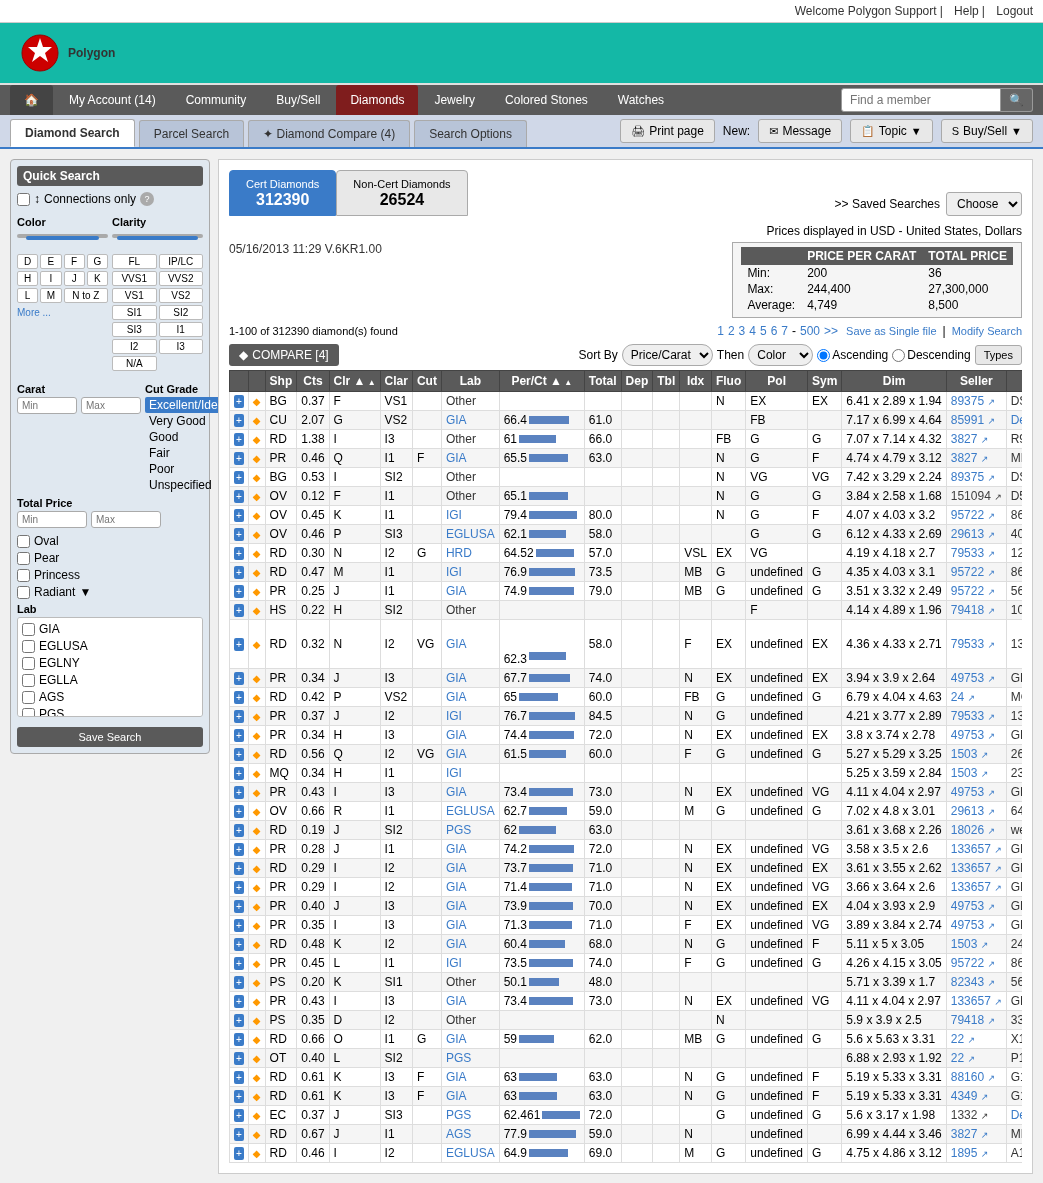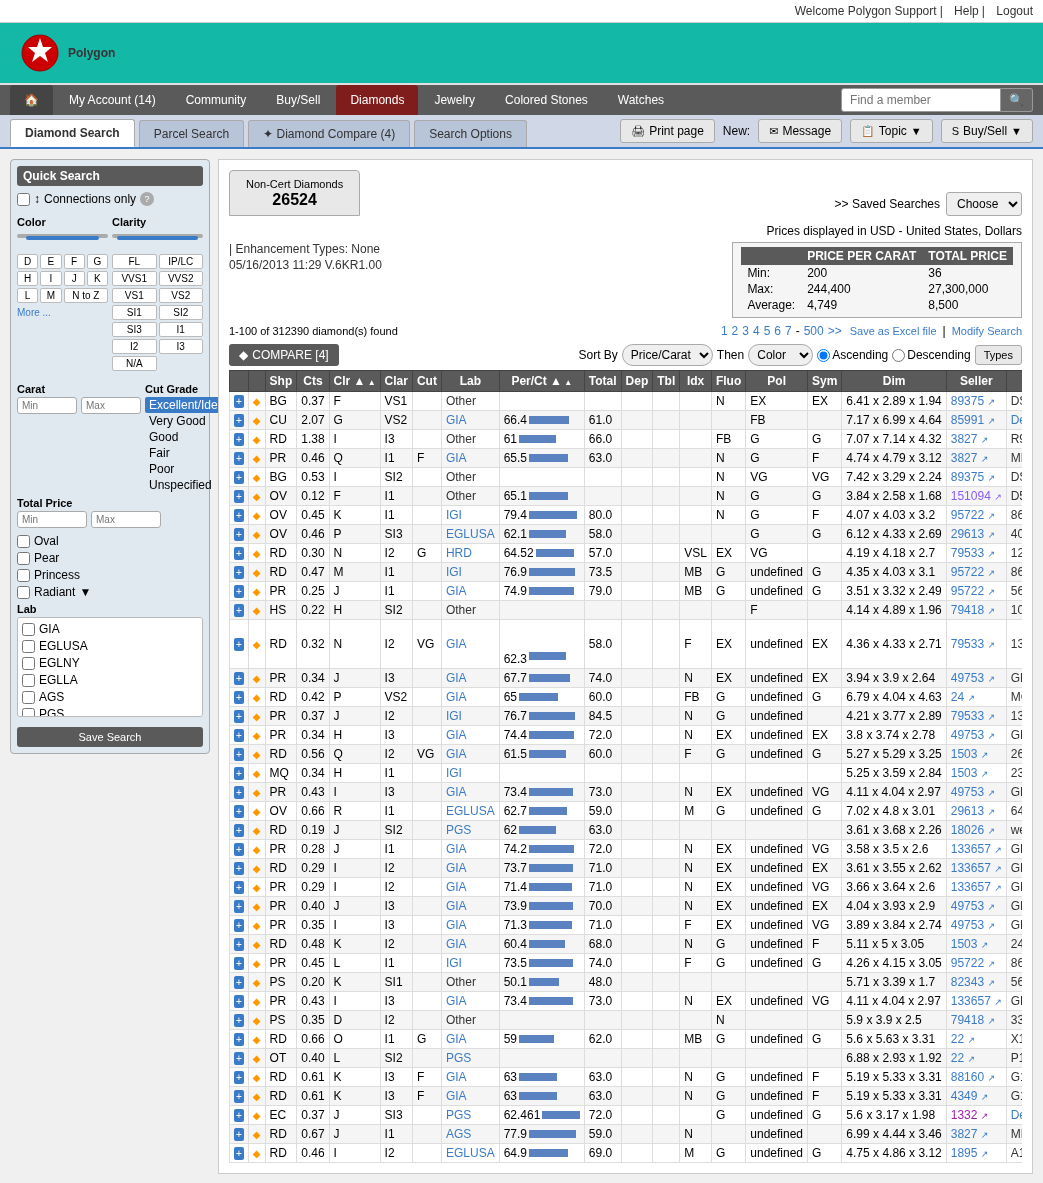--- a/index.html
+++ b/index.html
@@ -287,39 +287,42 @@
 
         </div>
 
         <button class="save-search-btn">Save Search</button>
       </div>
     </div>
 
     <div class="content-area" style="flex:1; min-width:0;">
 
       <div style="display:flex; align-items:flex-end; margin-bottom:8px;">
+        <div class="cert-tab active">
+          <span class="label">Cert Diamonds</span>
+          <span class="count">312390</span>
+        </div>
         <div class="cert-tab">
           <span class="label">Non-Cert Diamonds</span>
           <span class="count">26524</span>
         </div>
         <div class="saved-searches">
           <span>&gt;&gt; Saved Searches</span>
           <select>
             <option>Choose</option>
           </select>
         </div>
       </div>
 
       <div class="price-info">
         <span>Prices displayed in USD - United States, Dollars</span>
       </div>
 
       <div class="search-meta">
         <div class="search-criteria">
-          <div class="criteria-row">| Enhancement Types: None</div>
           <div class="criteria-row">05/16/2013 11:29 V.6KR1.00</div>
         </div>
         <div class="price-box">
           <table>
             <thead>
               <tr>
                 <th></th>
                 <th>PRICE PER CARAT</th>
                 <th>TOTAL PRICE</th>
               </tr>
@@ -353,21 +356,21 @@
           <a>3</a>
           <a>4</a>
           <a>5</a>
           <a>6</a>
           <a>7</a>
           <span>-</span>
           <a>500</a>
           <a>&gt;&gt;</a>
         </div>
         <div class="toolbar-right">
-          <a class="save-link">Save as Excel file</a>
+          <a class="save-link">Save as Single file</a>
           <span>|</span>
           <a class="save-link">Modify Search</a>
         </div>
       </div>
 
       <div class="compare-bar">
         <button class="compare-btn">
           <span>◆</span>
           <span>COMPARE [4]</span>
         </button>
@@ -564,21 +567,21 @@
                   </div>
     </td>
     <td></td>
     <td></td>
     <td></td>
     <td></td>
     <td>N</td>
     <td>G</td>
     <td>G</td>
     <td>3.84 x 2.58 x 1.68</td>
-    <td style="color:#8b5cf6; cursor:pointer;margin-left:22px;">151094 <span style="font-size:9px;">↗</span></td>
+    <td style="color:#404040; cursor:pointer;margin-left:22px;">151094 <span style="font-size:9px;">↗</span></td>
     <td style="color:#333; cursor:default;">D5631</td>
   </tr>
               <tr>
     <td><span class="add-icon">+</span></td>
     <td><span style="color:#f90; font-size:10px;">◆</span></td>
     <td>OV</td>
     <td>0.45</td>
     <td>K</td>
     <td>I1</td>
     <td></td>
@@ -1358,21 +1361,21 @@
                   </div>
     </td>
     <td>72.0</td>
     <td></td>
     <td></td>
     <td></td>
     <td>G</td>
     <td>undefined</td>
     <td>G</td>
     <td>5.6 x 3.17 x 1.98</td>
-    <td style="color:#a21caf; cursor:pointer;">1332 <span style="font-size:9px;">↗</span></td>
+    <td style="color:#404040; cursor:pointer;">1332 <span style="font-size:9px;">↗</span></td>
     <td style="color:#3a7bc8; cursor:pointer;">Details</td>
   </tr>
               <tr>
     <td><span class="add-icon">+</span></td>
     <td><span style="color:#f90; font-size:10px;">◆</span></td>
     <td>RD</td>
     <td>0.67</td>
     <td>J</td>
     <td>I1</td>
     <td></td>

